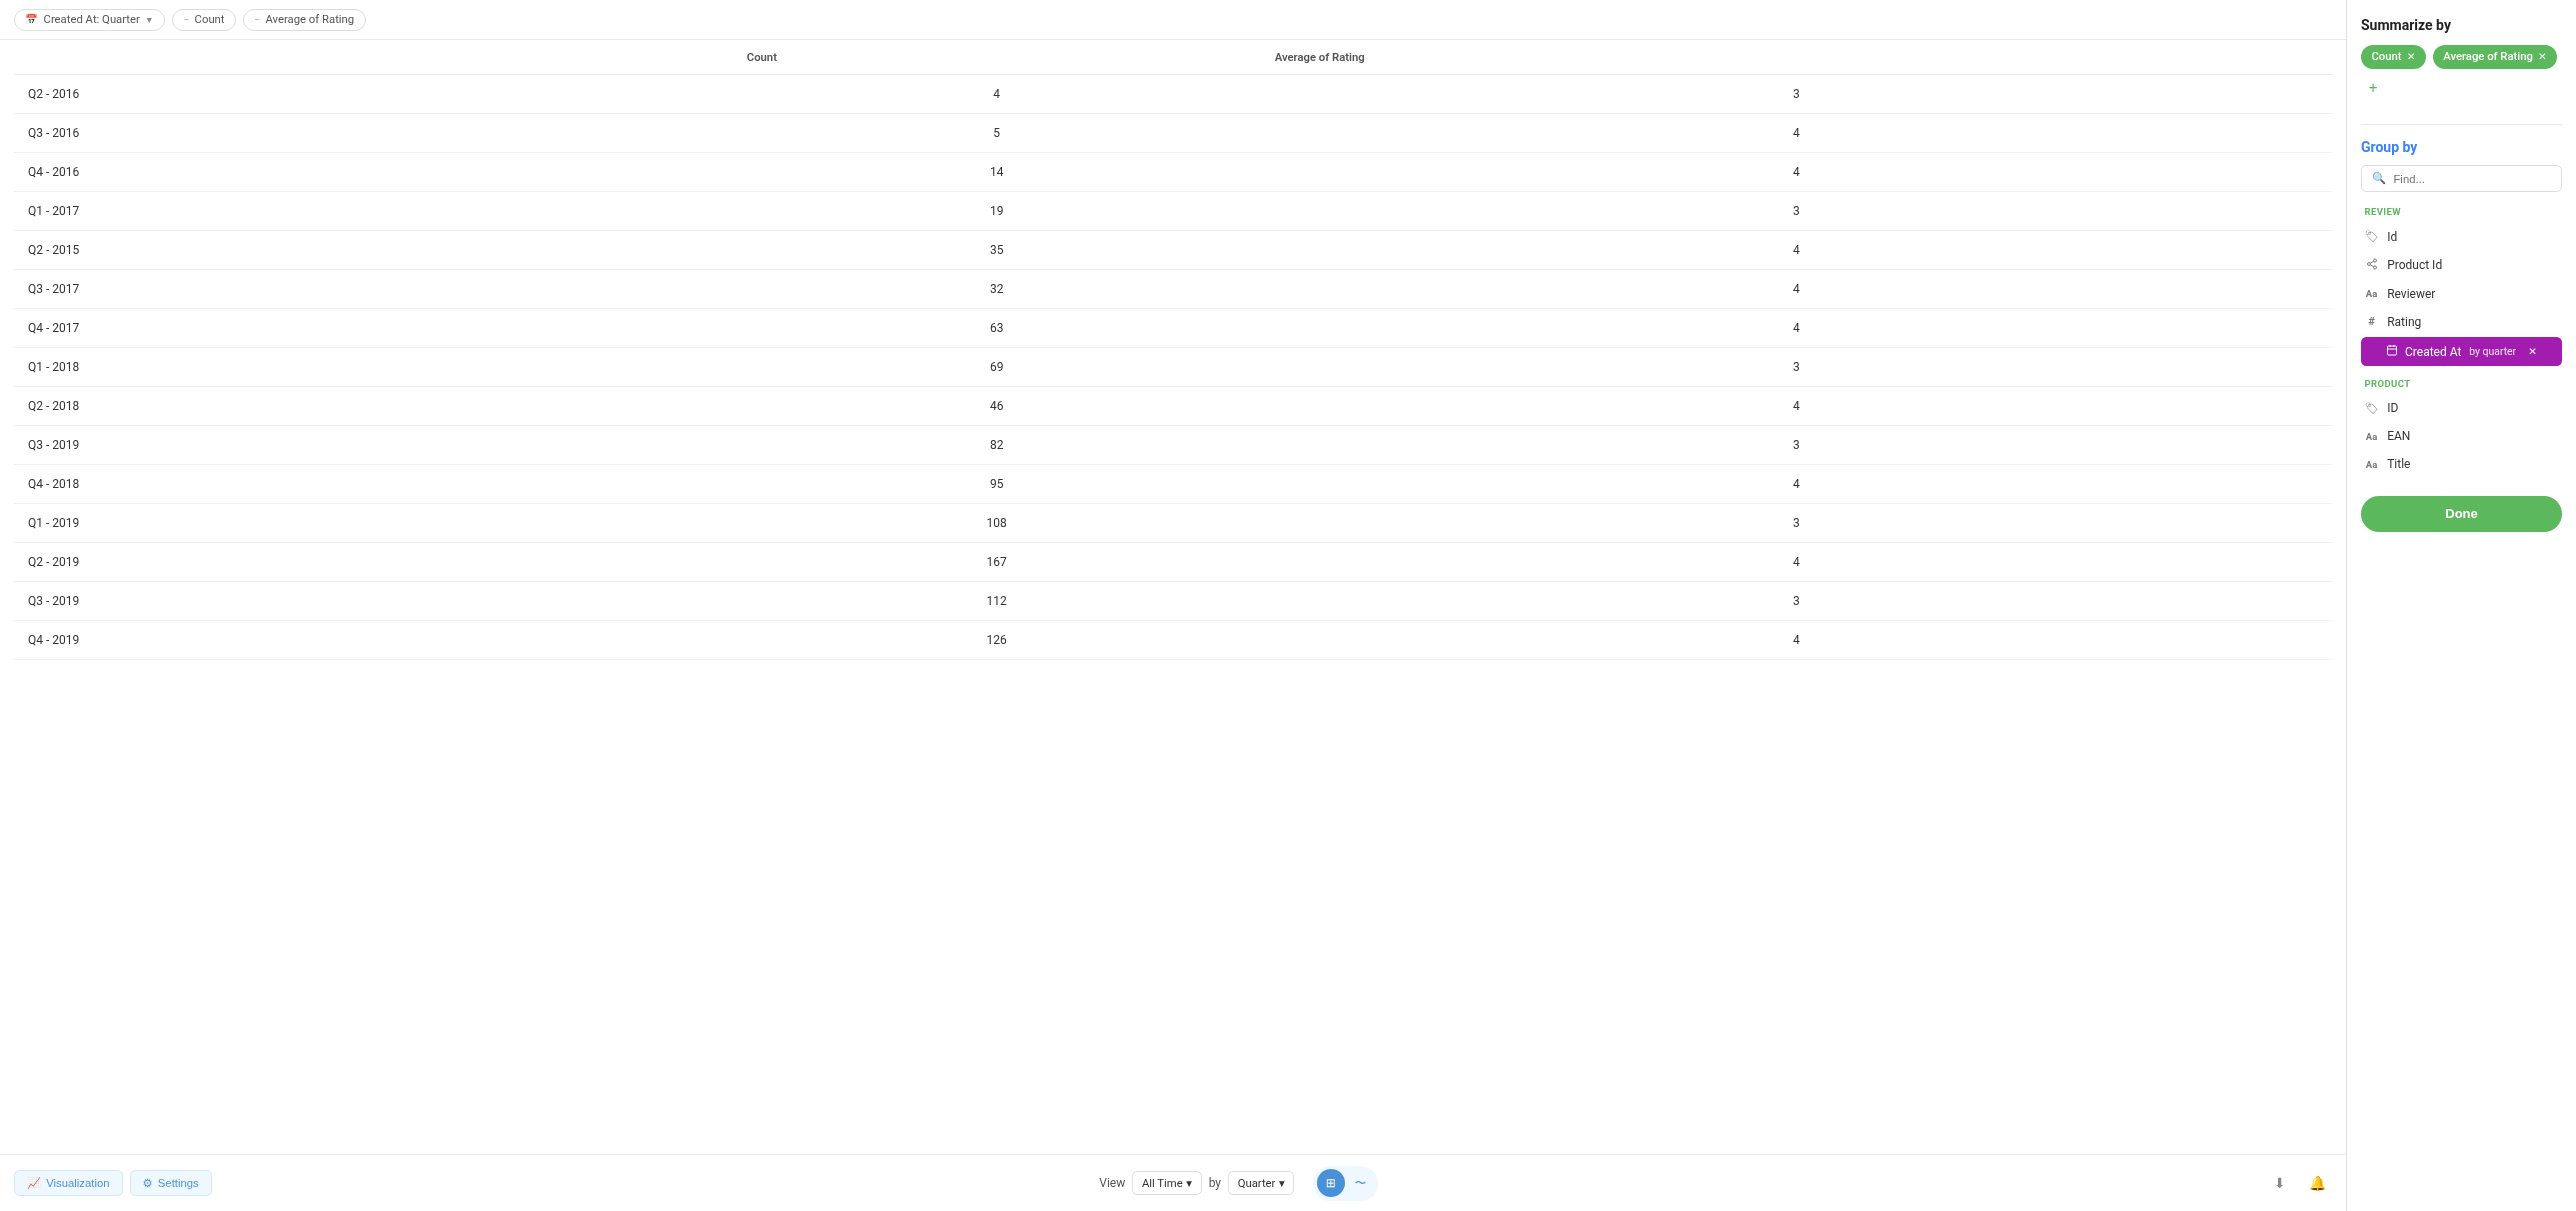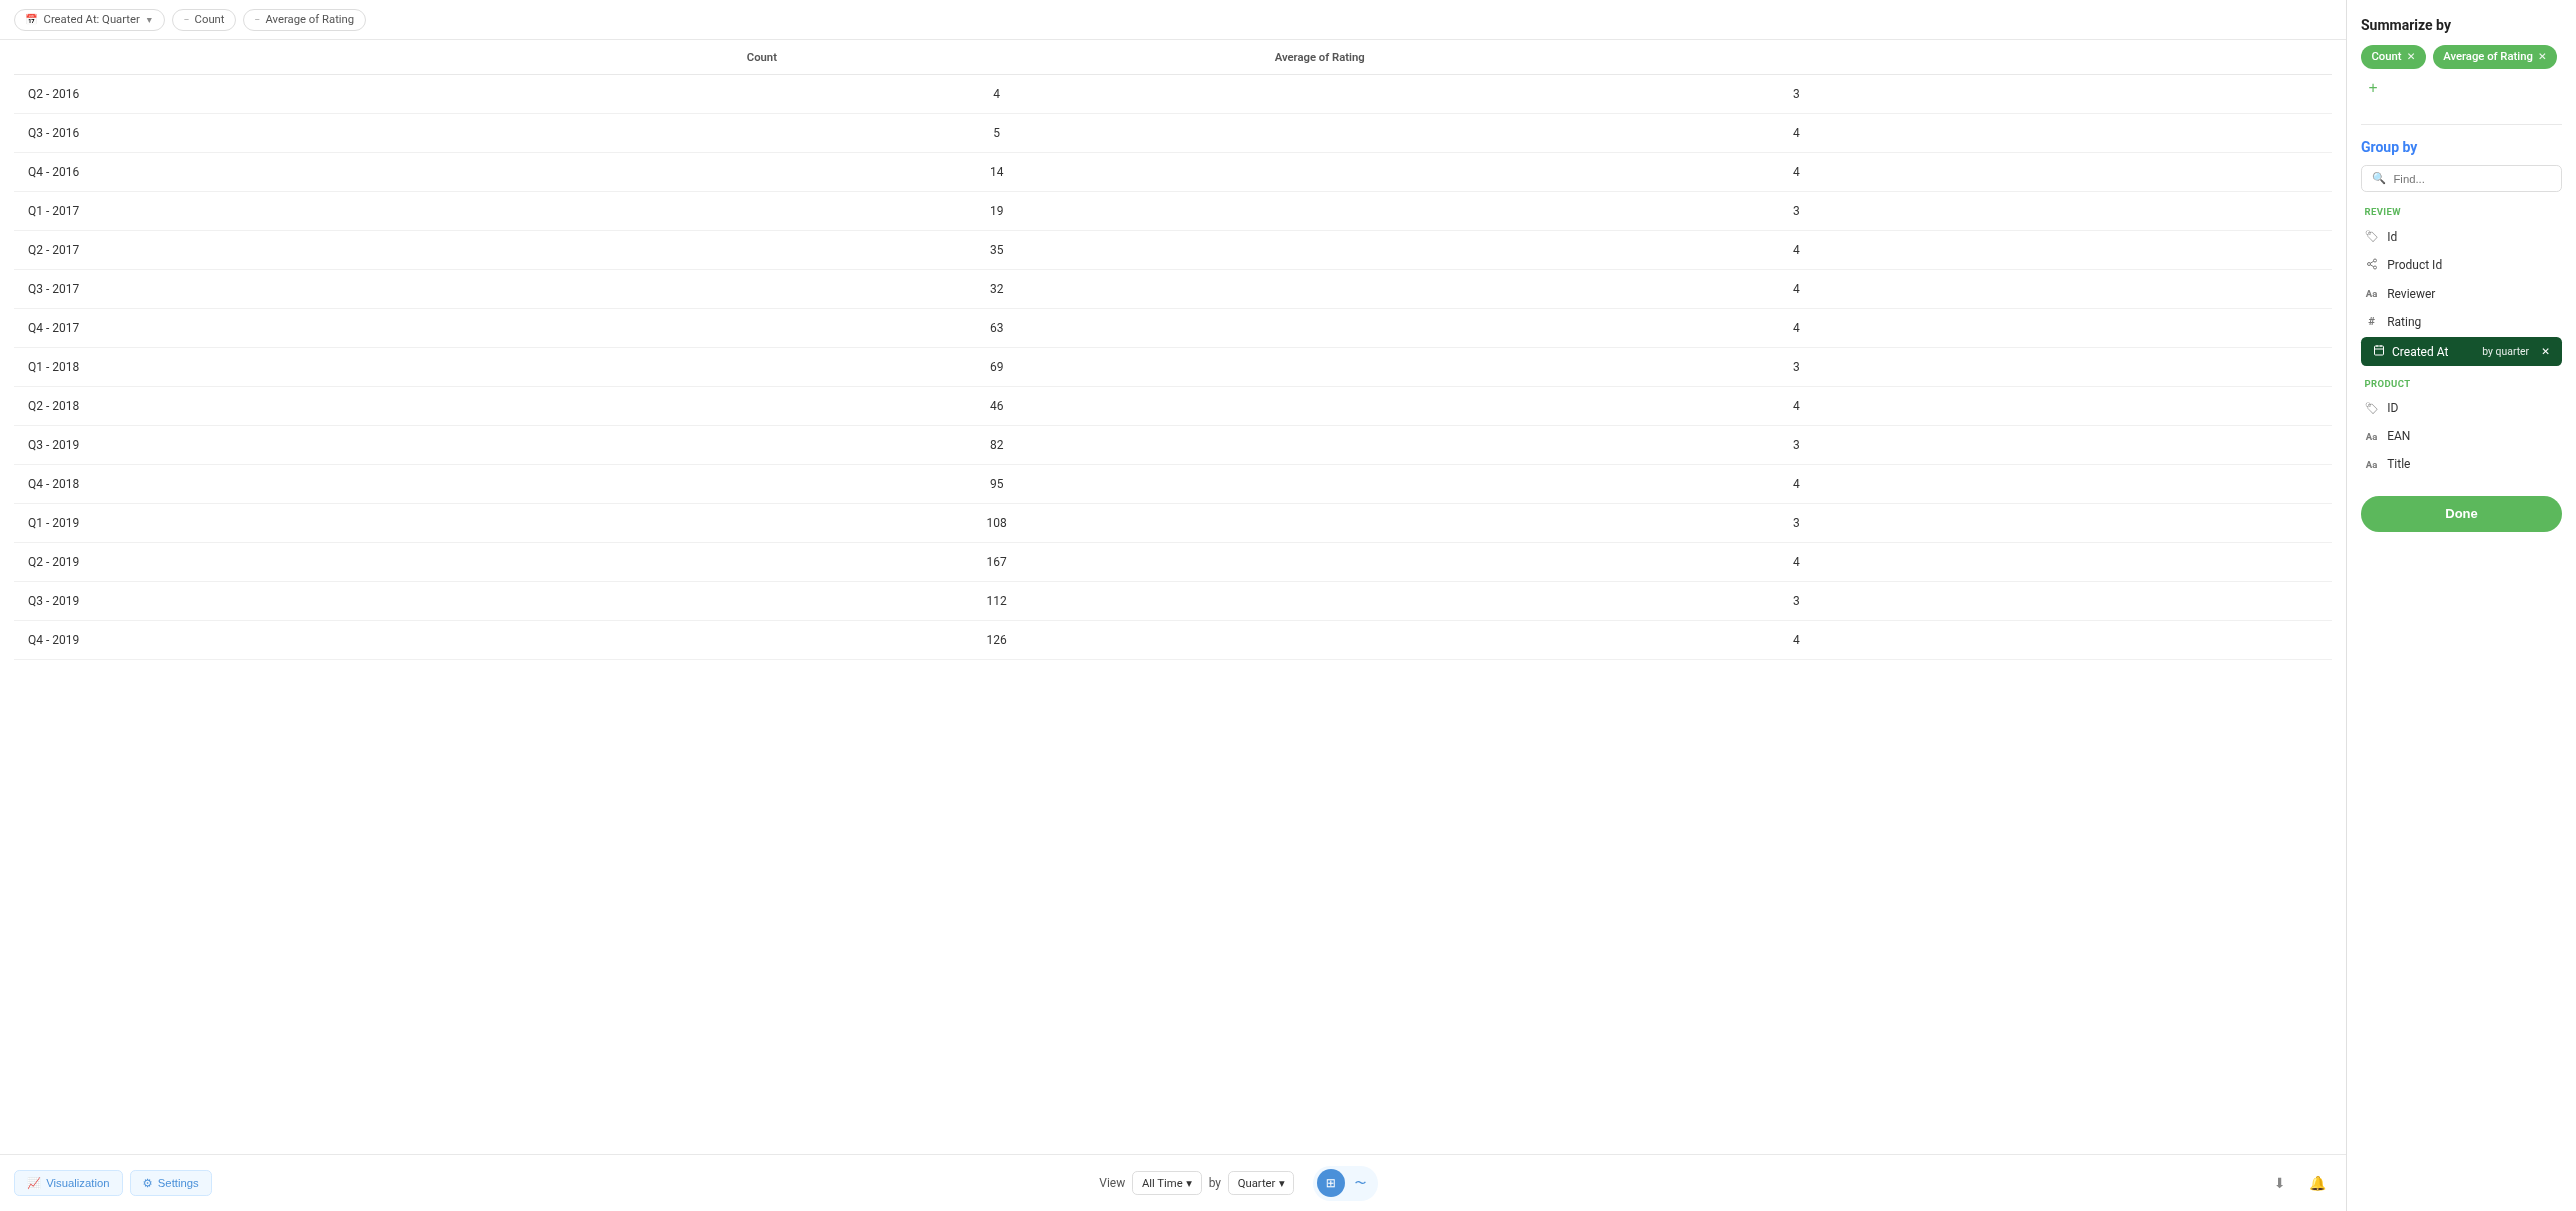--- a/index.html
+++ b/index.html
@@ -326,24 +326,24 @@
     }
 
     .group-item .item-icon {
       font-size: 11.3px;
       color: #777;
       width: 14px;
       text-align: center;
     }
 
     .group-item-active {
-      background: #14532d;
+      background: #a21caf;
       color: #fff;
       border-radius: 5.2px;
-      padding: 7px 12px;
+      padding: 7px 25px;
       margin: 1.7px 0;
       display: flex;
       align-items: center;
       gap: 7px;
     }
 
     .group-item-active .item-icon {
       color: #fff;
     }
 
@@ -419,21 +419,21 @@
       <td>Q4 - 2016</td>
       <td>14</td>
       <td>4</td>
     </tr>
           <tr>
       <td>Q1 - 2017</td>
       <td>19</td>
       <td>3</td>
     </tr>
           <tr>
-      <td>Q2 - 2017</td>
+      <td>Q2 - 2015</td>
       <td>35</td>
       <td>4</td>
     </tr>
           <tr>
       <td>Q3 - 2017</td>
       <td>32</td>
       <td>4</td>
     </tr>
           <tr>
       <td>Q4 - 2017</td>

